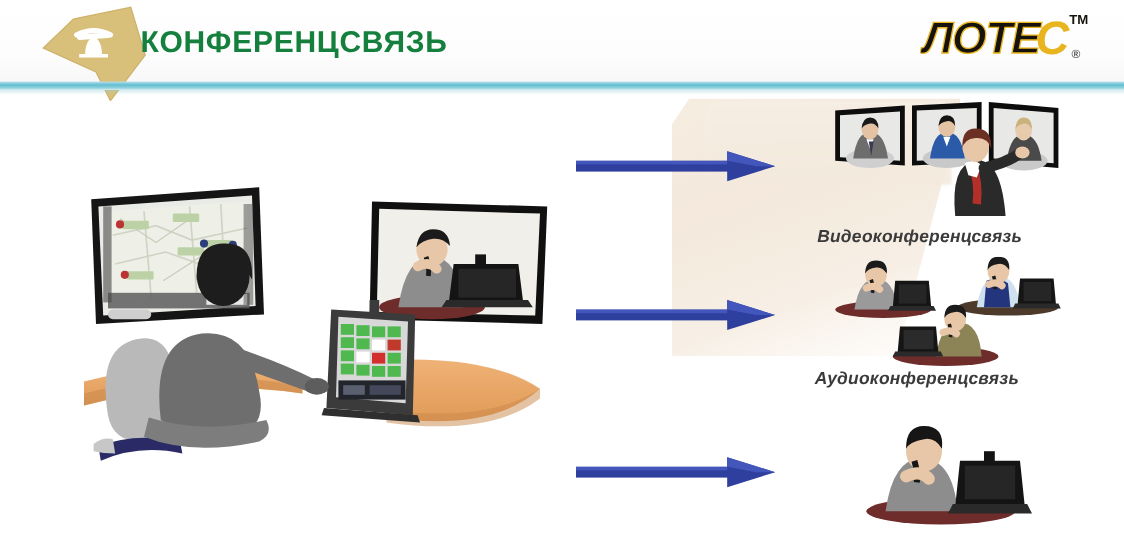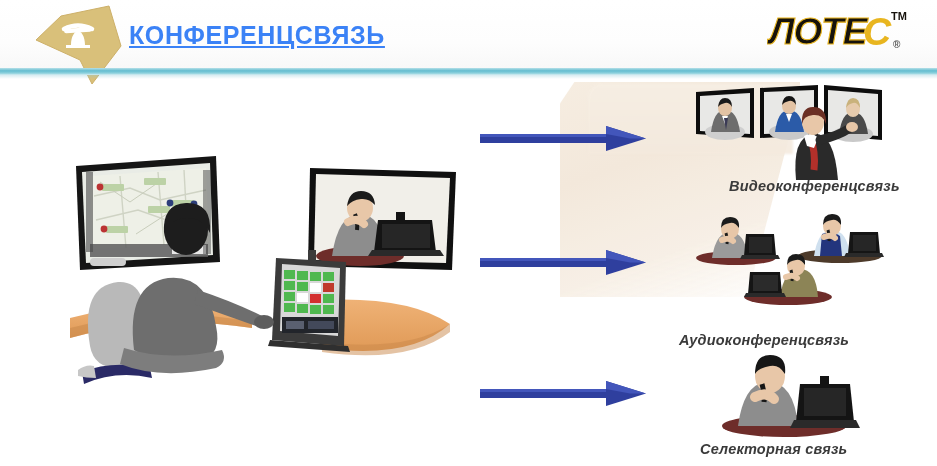--- a/index.html
+++ b/index.html
@@ -33,25 +33,24 @@
     background:linear-gradient(180deg,rgba(140,200,215,.35),rgba(255,255,255,0));
   }
 
   
   #logo-mark{
     position:absolute; left:30px; top:-2px; width:110px; height:86px;
   }
   #logo-mark svg{display:block;}
 
   #page-title{
-    position:absolute; left:129px; top:21px;
+    position:absolute; left:117px; top:21px;
     font-size:25px; font-weight:bold; letter-spacing:.6px;
-    color:#3b82f6;
+    color:#15803d;
     white-space:nowrap;
-    text-decoration:underline;
   }
 
   
   #brand-logo{
     position:absolute; right:24px; top:6px; width:146px; height:52px;
   }
   #brand-logo svg{display:block;}
 
   
   #beige-wedge{
@@ -77,22 +76,22 @@
   #arrow-selector{ left:480px; top:379px; }
 
   
   .rlabel{
     position:absolute;
     font-family:"Liberation Sans", sans-serif;
     font-style:italic; font-weight:bold;
     font-size:14.5px; color:#3a3a3a;
     white-space:nowrap; letter-spacing:.2px;
   }
-  #label-video{ left:681px; top:178px;margin-left:48px; }
-  #label-audio{ left:679px; top:308px;margin-top:24px; }
+  #label-video{ left:681px; top:190px; }
+  #label-audio{ left:679px; top:308px; }
   #label-selector{ left:700px; top:441px; }
 
   
   #ill-video{ position:absolute; left:692px; top:82px; width:196px; height:98px; }
   #ill-audio{ position:absolute; left:688px; top:214px; width:200px; height:92px; }
   #ill-selector{ position:absolute; left:702px; top:352px; width:170px; height:86px; }
   .ill svg{display:block;}
 
   
   #scene-left{ position:absolute; left:60px; top:150px; width:420px; height:250px; }
@@ -387,15 +386,14 @@
       <path d="M53,22 q0,-19 15,-19 q17,0 15,19 q-6,-10 -15,-8 q-12,2 -15,8z" fill="#161616"></path>
       <path d="M60,32 q3,10 2,18" stroke="#161616" stroke-width="5" fill="none"></path>
       <path d="M53,45 q12,-6 19,2" stroke="#e8c7a8" stroke-width="10" fill="none" stroke-linecap="round"></path>
       <polygon points="98,32 148,32 152,70 94,70" fill="#141414"></polygon>
       <rect x="102" y="36" width="42" height="28" fill="#262626"></rect>
       <rect x="118" y="24" width="9" height="9" fill="#141414"></rect>
       <polygon points="92,68 154,68 158,76 88,76" fill="#2a2a2a"></polygon>
     </svg>
   </div>
 
-  <div class="rlabel" id="label-selector">Селекторная связь</div>
 
 </div>
 
 </body></html>

